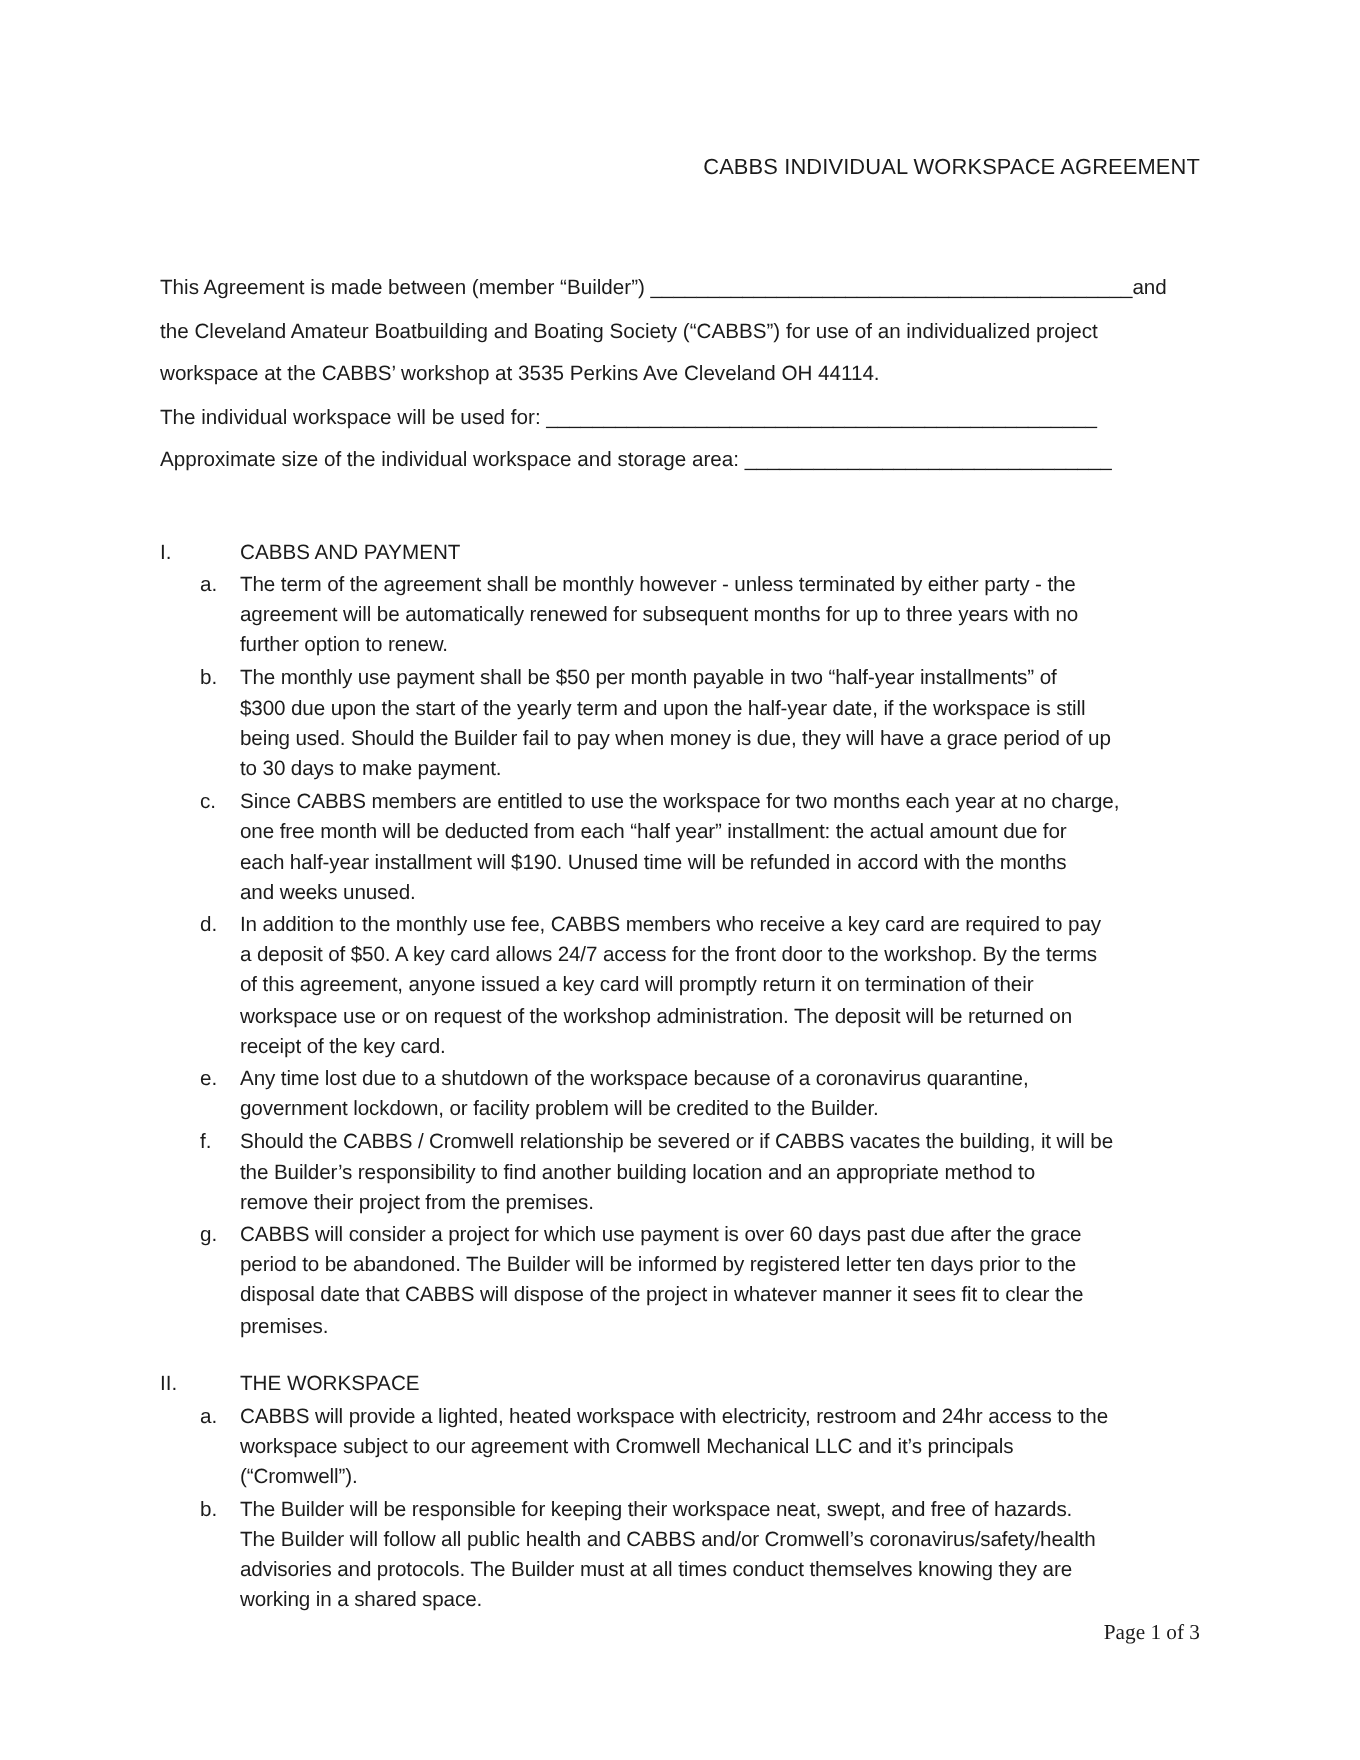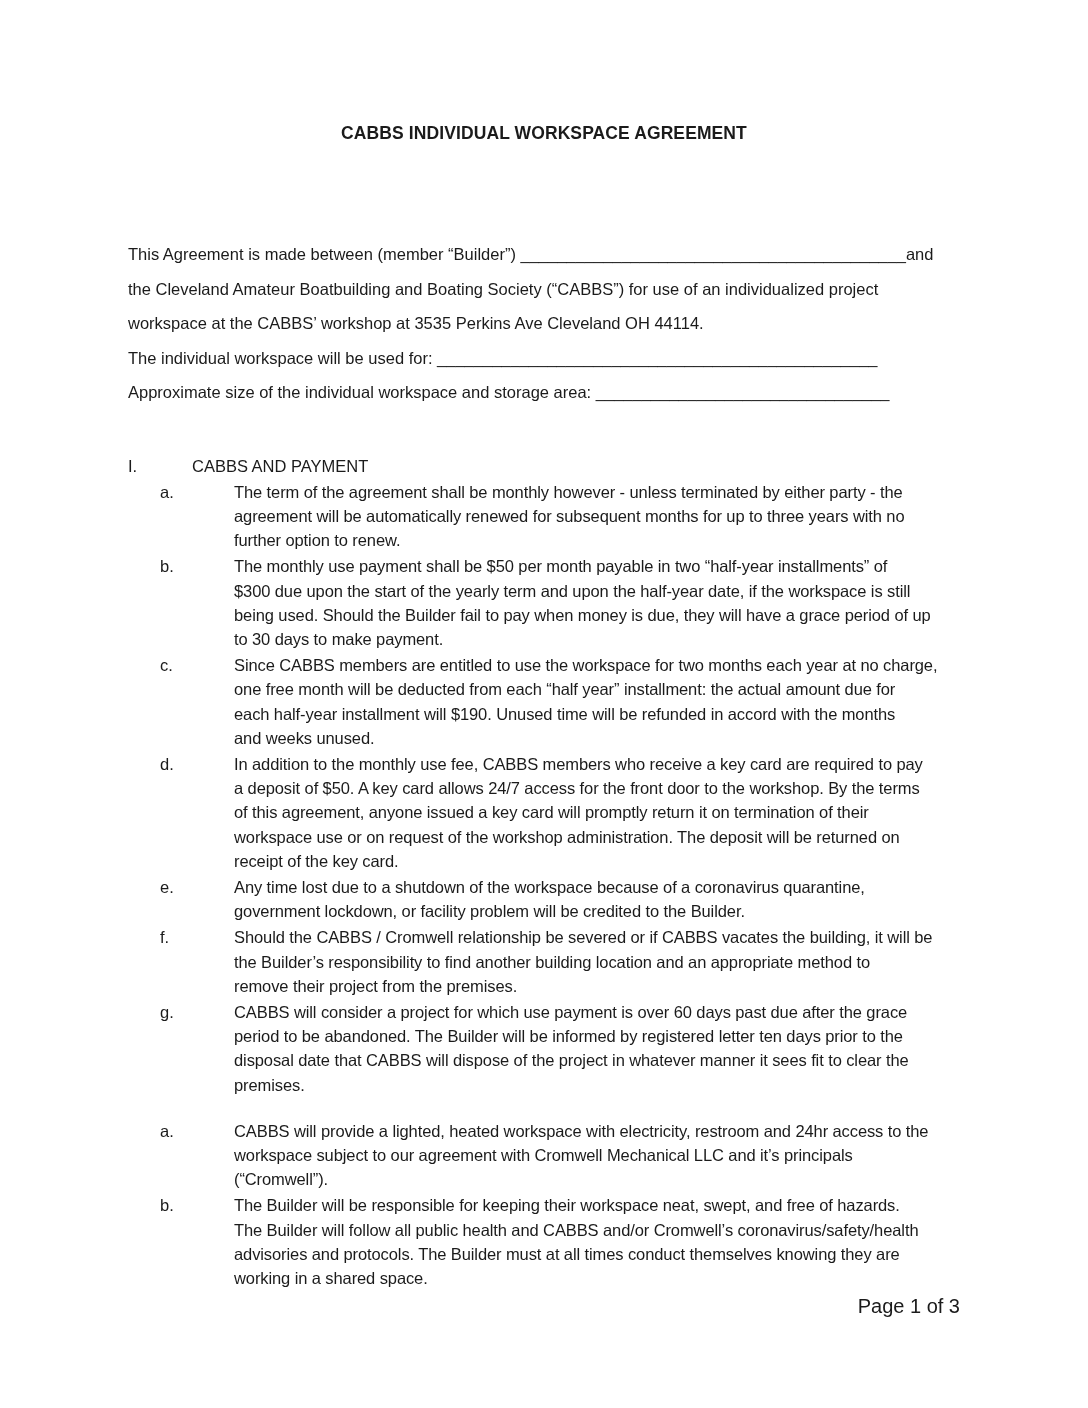--- a/index.html
+++ b/index.html
@@ -17,28 +17,28 @@
     overflow: hidden;
   }
   .doc {
     position: absolute;
     left: 128px;
     top: 0;
     width: 832px;
   }
   .title {
     margin-top: 121px;
-    text-align: center;
-    font-weight: 700;
+    text-align: right;
+    font-weight: 400;
     font-size: 17.5px;
     line-height: 24px;
     letter-spacing: 0.1px;
   }
   .intro {
-    margin-top: 92px;
+    margin-top: 68px;
     font-size: 16.5px;
     line-height: 34.5px;
     white-space: pre;
   }
   .section { }
   .section-1 { margin-top: 44px; }
   .section-2 { margin-top: 22px; }
   .sec-heading {
     display: flex;
     font-size: 16.5px;
@@ -57,28 +57,28 @@
   .letter {
     width: 64px;
     flex: 0 0 64px;
     padding-left: 32px;
     box-sizing: border-box;
   }
   .item-text {
     flex: 1;
     white-space: pre;
     letter-spacing: -0.1px;
-    margin-left: 42px;
   }
   .footer {
     position: absolute;
     top: 1295px;
     right: 128px;
-    font-size: 20px;
+    font-size: 17px;
     line-height: 22px;
+    font-family: Liberation Serif, serif;
   }
 </style>
 </head>
 <body>
 
 <div class="page">
   <div class="doc">
 
     <div class="title">CABBS INDIVIDUAL WORKSPACE AGREEMENT</div>
 
@@ -135,20 +135,24 @@
       <div class="item">
         <span class="letter">g.</span>
         <span class="item-text">CABBS will consider a project for which use payment is over 60 days past due after the grace
 period to be abandoned. The Builder will be informed by registered letter ten days prior to the
 disposal date that CABBS will dispose of the project in whatever manner it sees fit to clear the
 premises.</span>
       </div>
     </div>
 
     <div class="section section-2">
+      <div class="sec-heading">
+        <span class="numeral">II.</span>
+        <span class="heading-text">THE WORKSPACE</span>
+      </div>
       <div class="item">
         <span class="letter">a.</span>
         <span class="item-text">CABBS will provide a lighted, heated workspace with electricity, restroom and 24hr access to the
 workspace subject to our agreement with Cromwell Mechanical LLC and it’s principals
 (“Cromwell”).</span>
       </div>
       <div class="item">
         <span class="letter">b.</span>
         <span class="item-text">The Builder will be responsible for keeping their workspace neat, swept, and free of hazards.
 The Builder will follow all public health and CABBS and/or Cromwell’s coronavirus/safety/health

